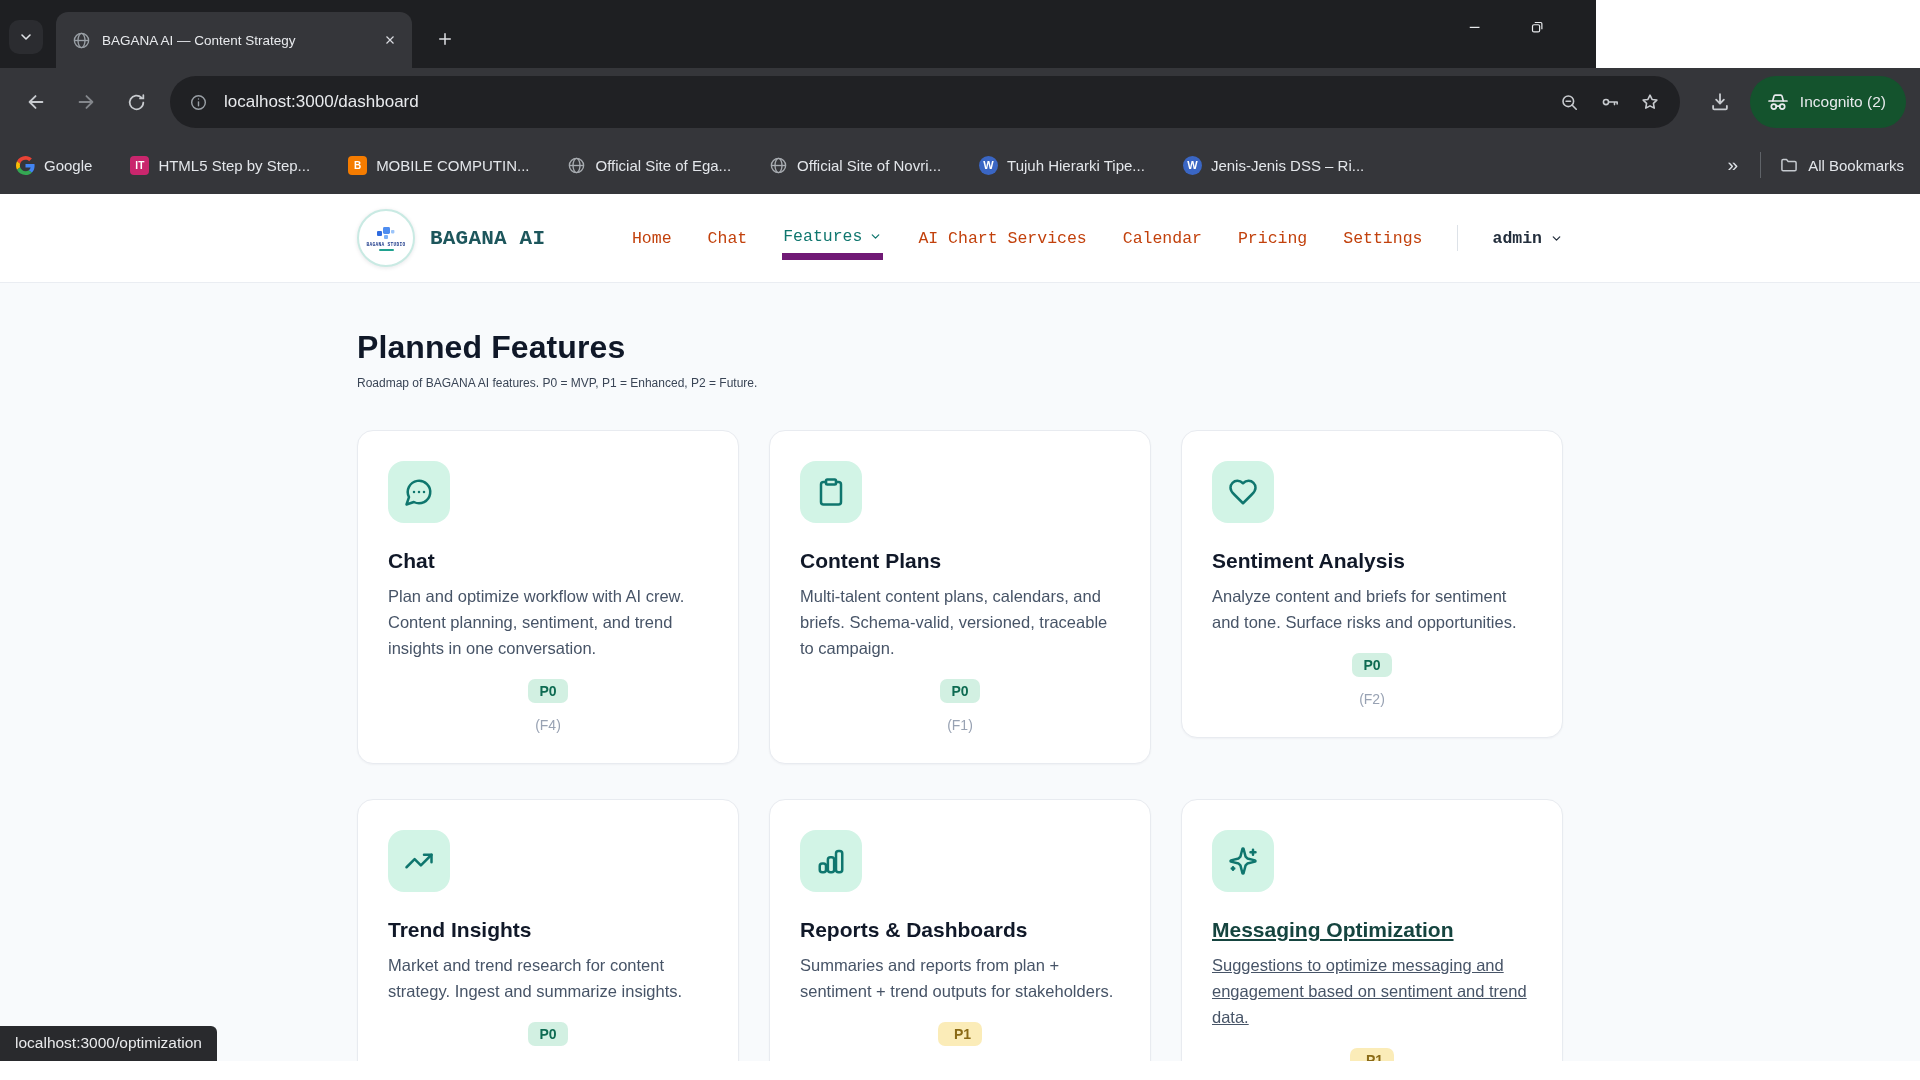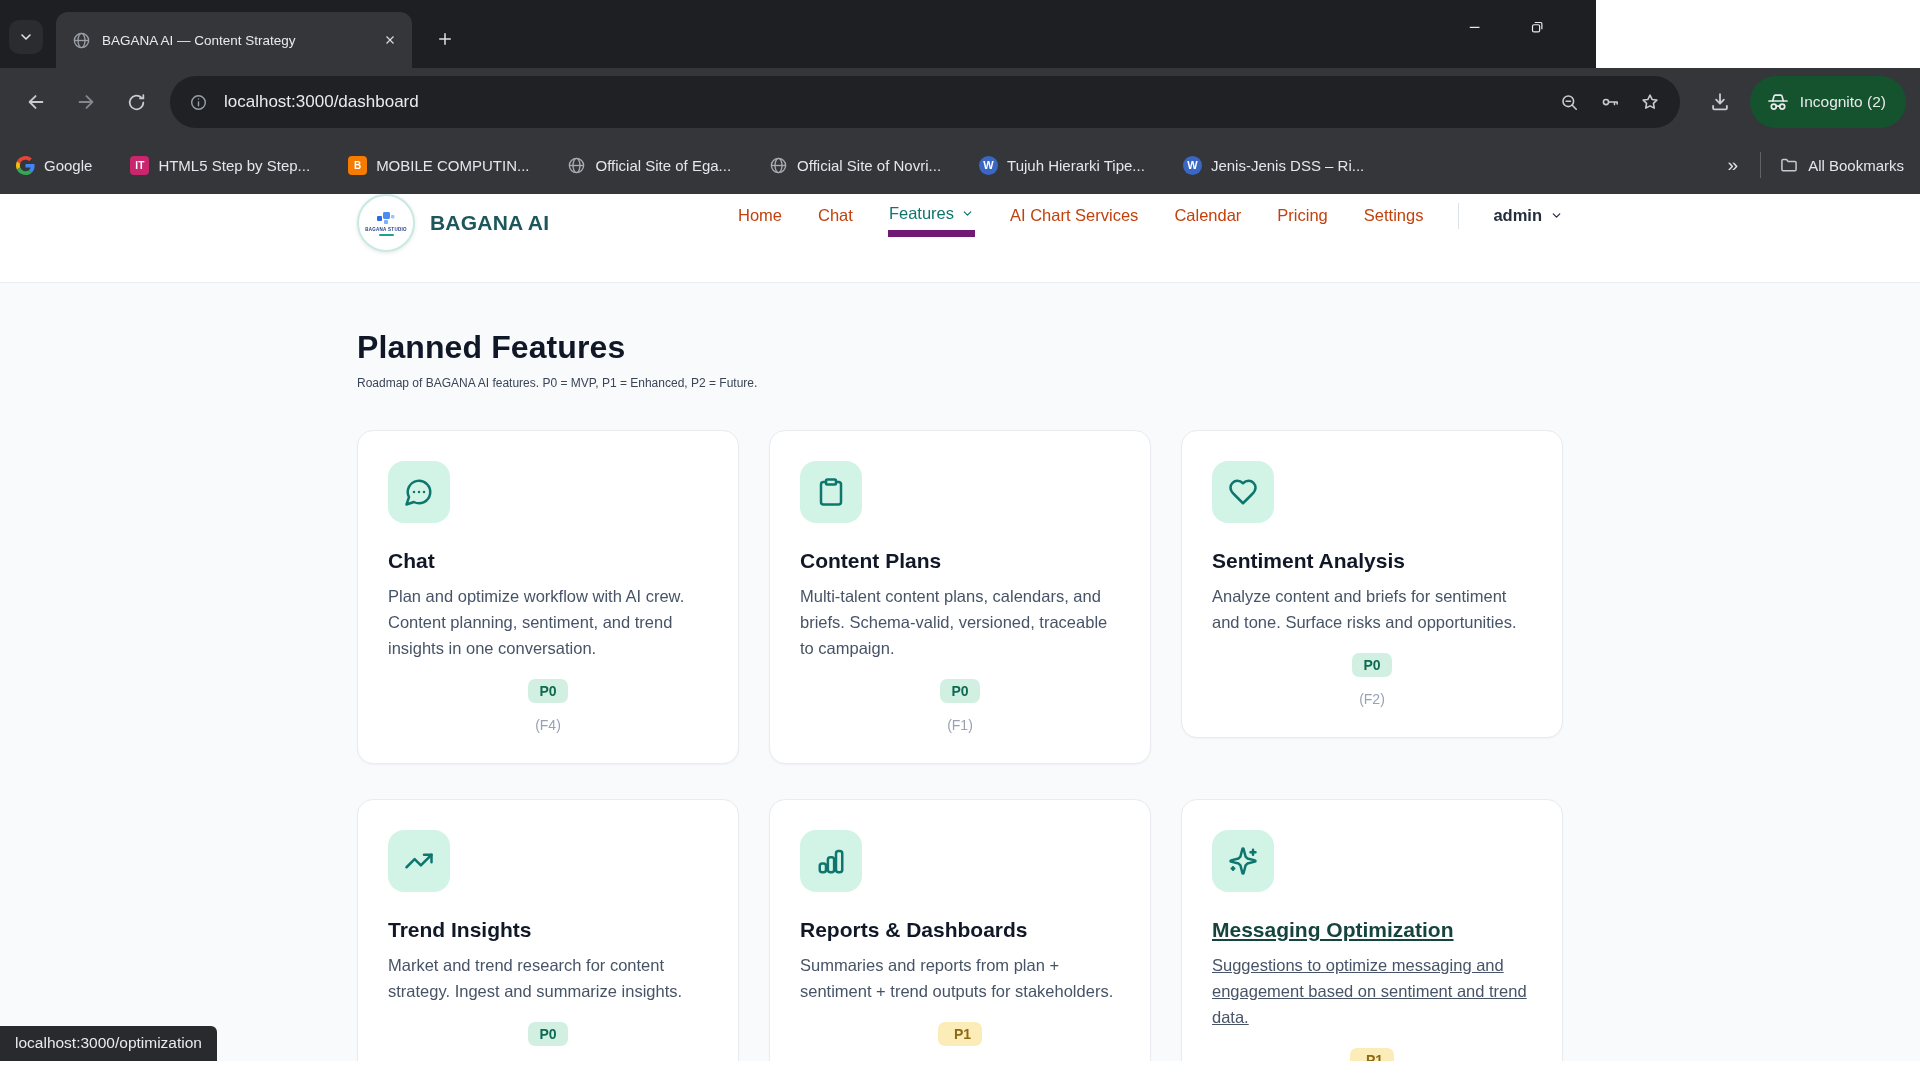--- a/index.html
+++ b/index.html
@@ -42,21 +42,21 @@
   .bm-circ { width:19px; height:19px; border-radius:50%; color:#fff; font-size:11px; font-weight:bold;
              display:flex; align-items:center; justify-content:center; }
   .bm-right { margin-left:auto; display:flex; align-items:center; gap:18px; }
   .bm-chev { color:#dfe3e7; font-size:19px; padding:0 4px; }
   .bm-sep { width:1px; height:26px; background:#5f6368; }
 
   
   .page { position:absolute; left:0; top:194px; width:1920px; height:886px; background:#f8fafc; overflow:hidden; }
   .site-header { height:89px; background:#fff; border-bottom:1px solid #eaedf2; }
   .container { width:1206px; margin:0 auto; }
-  .header-row { display:flex; align-items:flex-start; height:100%; }
+  .header-row { display:flex; align-items:center; height:100%;font-family:Liberation Mono, monospace; }
   .logo-circle { width:58px; height:58px; border-radius:50%; background:#fff; border:2px solid #c9eae3;
                  box-shadow:0 1px 4px rgba(16,24,40,.10); display:flex; flex-direction:column;
                  align-items:center; justify-content:center; gap:2px; }
   .logo-text { font-size:4.5px; font-weight:bold; color:#24408e; letter-spacing:.3px; }
   .logo-bar { width:15px; height:2px; border-radius:2px; background:#1fa18f; }
   .brand-name { font-size:21px; font-weight:bold; color:#1d565c; margin-left:15px; letter-spacing:.2px; }
   .nav { margin-left:auto; display:flex; align-items:center; gap:34px; }
   .nav-link { font-size:16.5px; color:#c2410c; padding:10px 1px; cursor:pointer; display:flex; align-items:center; gap:7px; }
   .nav-link.active { color:#0f766e; border-bottom:7px solid #701a75; padding-bottom:7px; }
   .nav-vsep { width:1px; height:26px; background:#dde2e8; }

